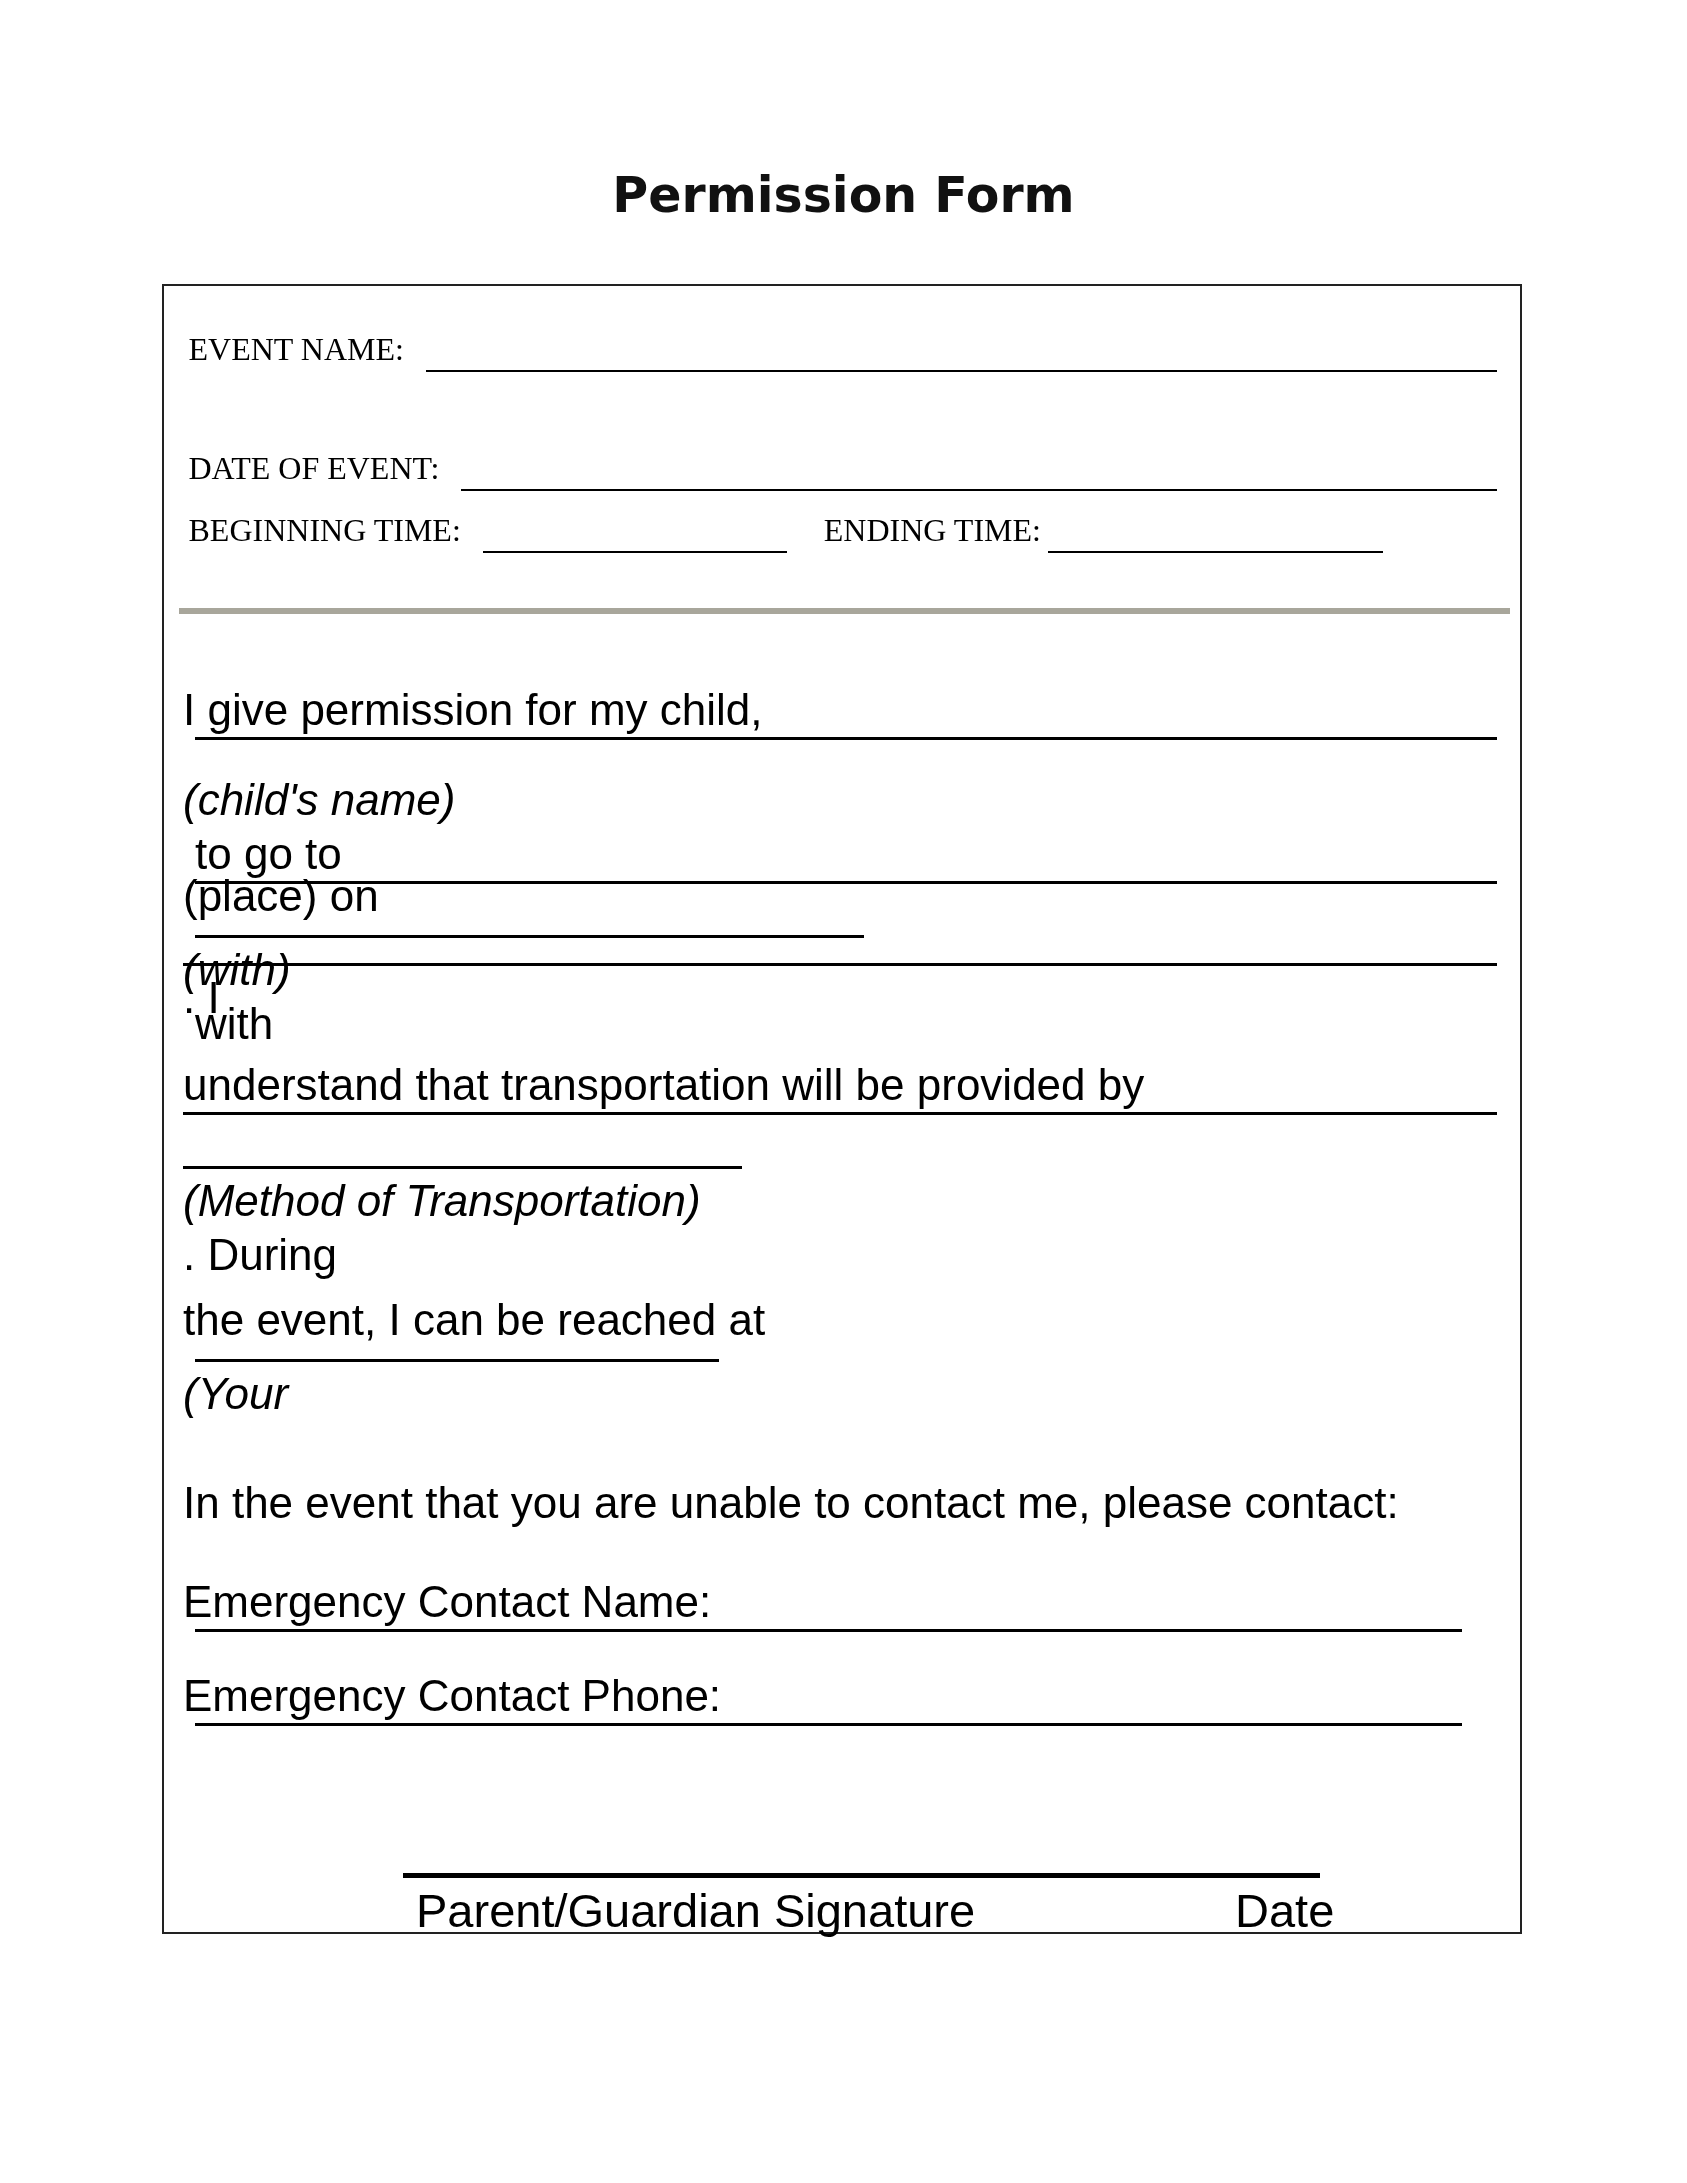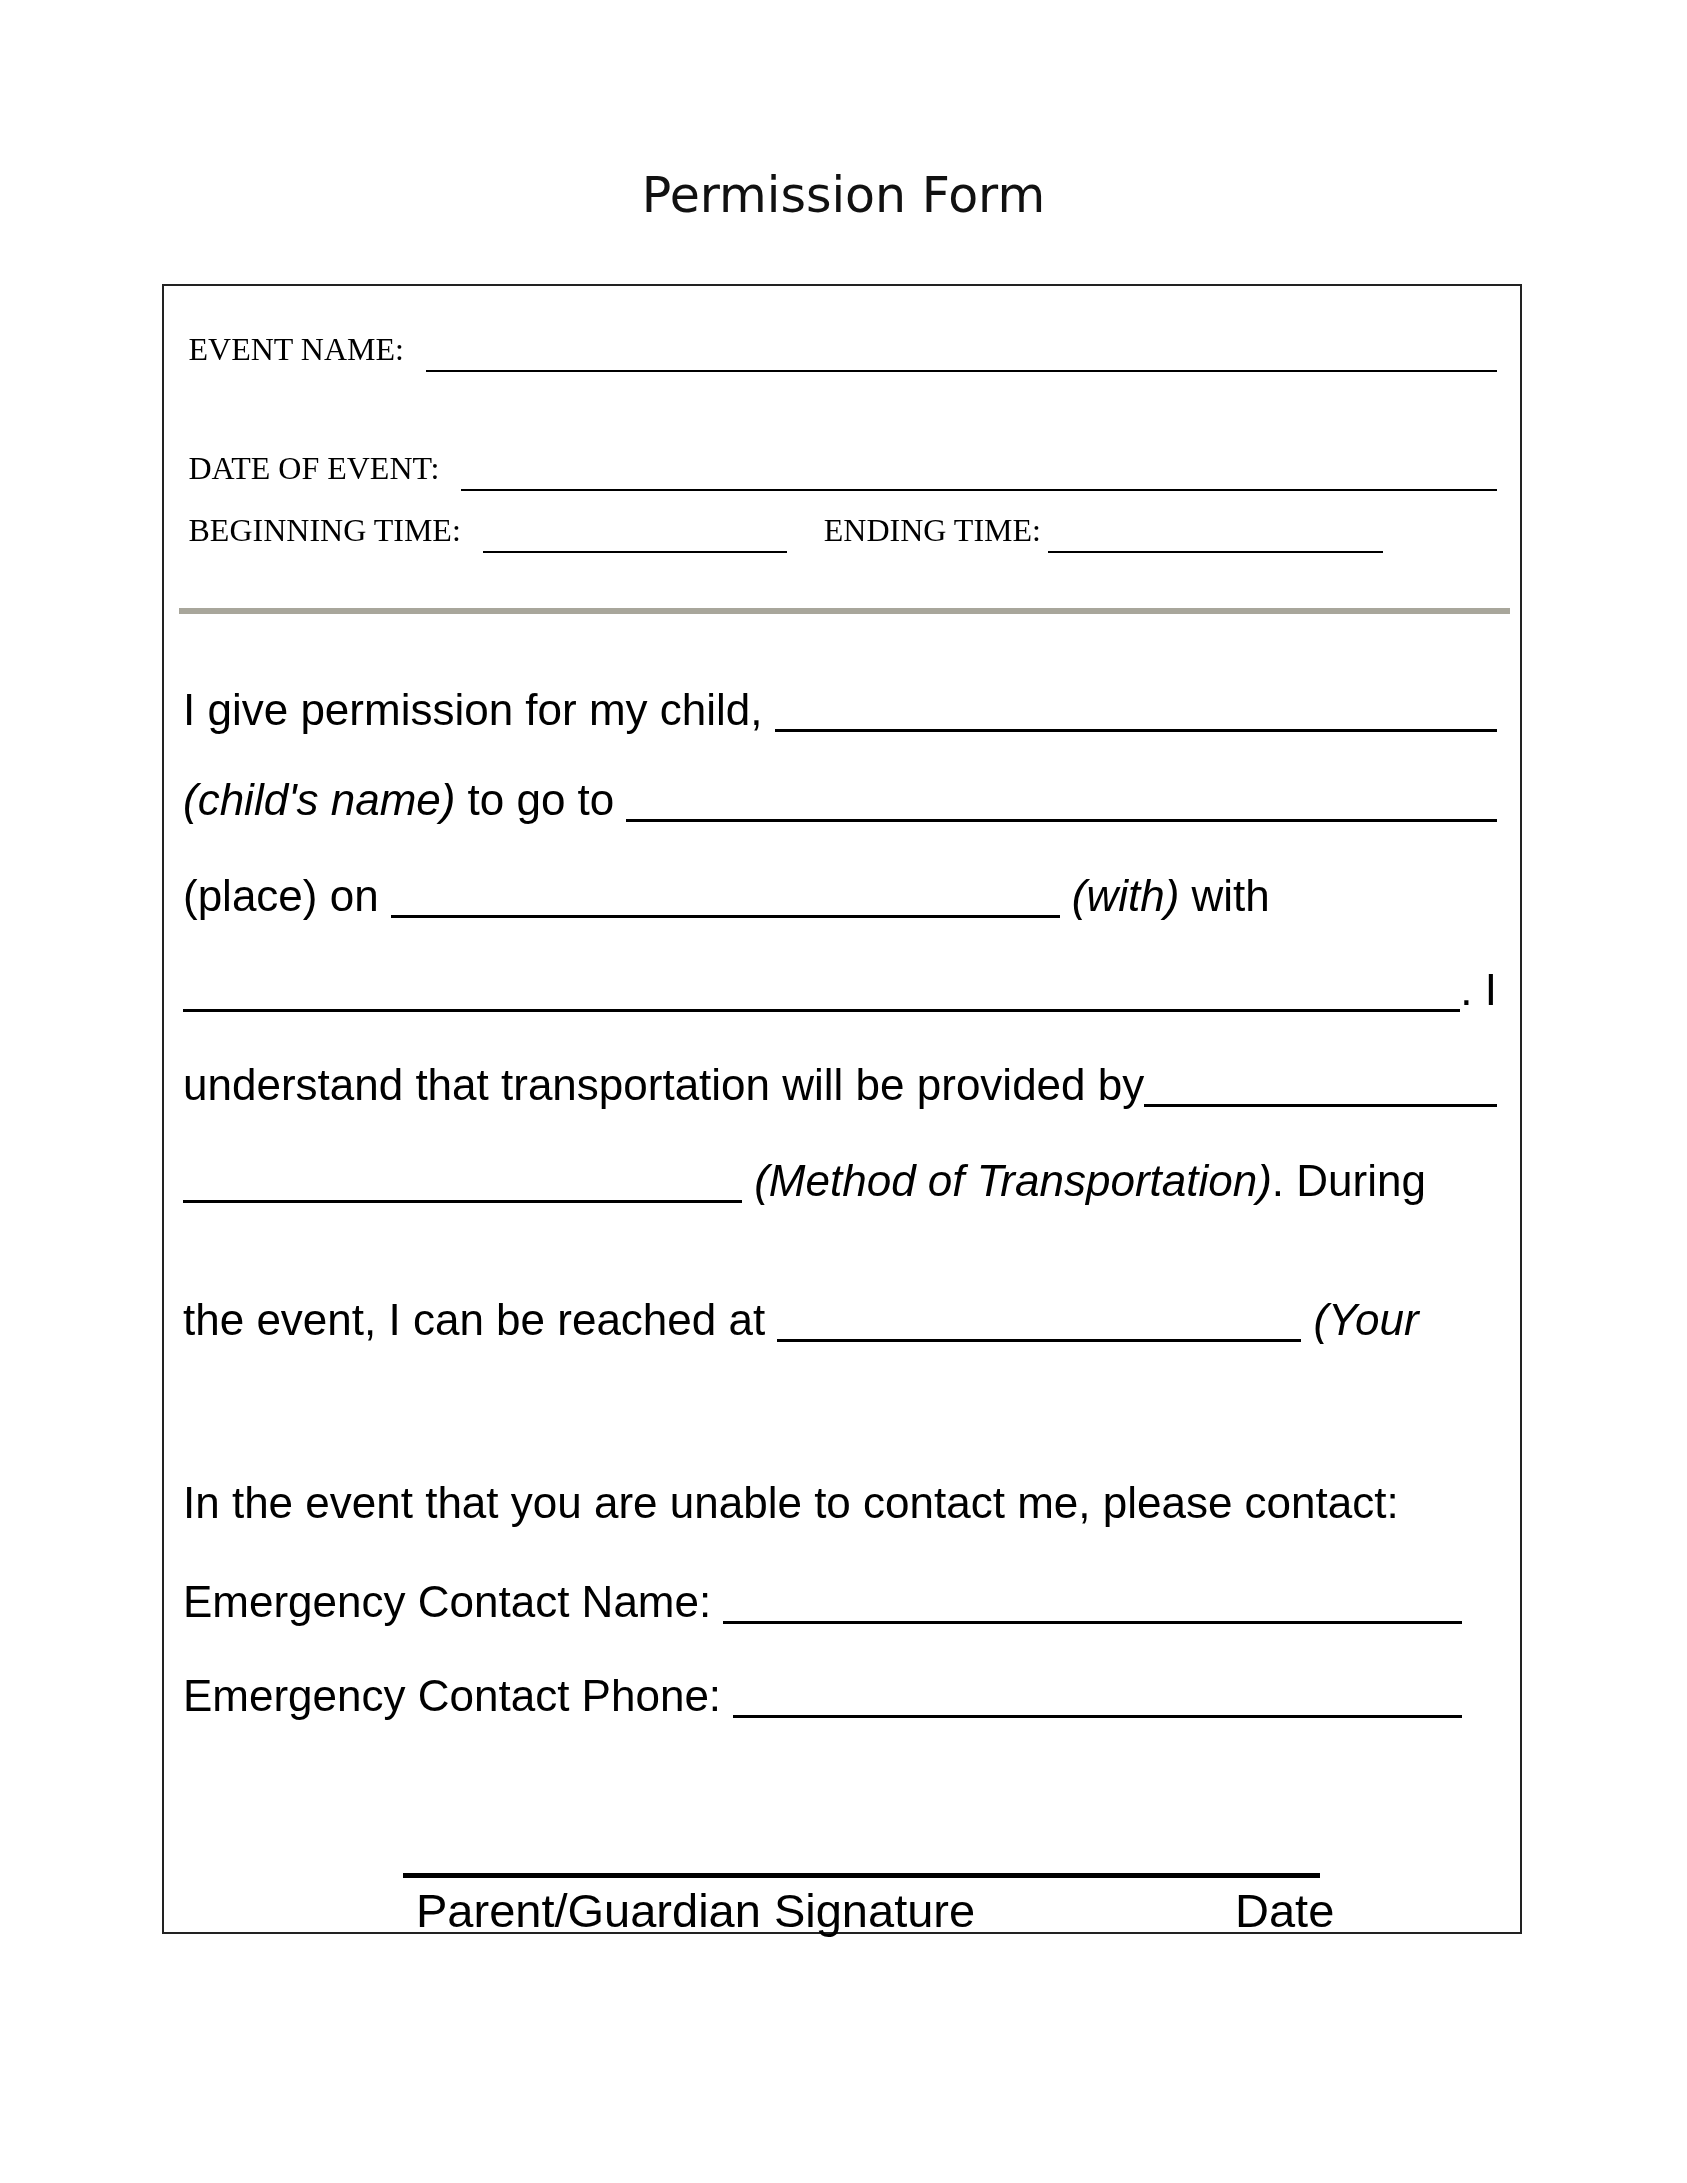--- a/index.html
+++ b/index.html
@@ -12,21 +12,21 @@
     font-family: "Liberation Sans", sans-serif;
     overflow: hidden;
   }
   .doc-title {
     position: absolute;
     top: 168px;
     left: 0;
     width: 100%;
     text-align: center;
     font-family: "DejaVu Sans", sans-serif;
-    font-weight: normal;
+    font-weight: bold;
     font-size: 49px;
     line-height: 56px;
     color: #111111;
   }
   .form-box {
     position: absolute;
     left: 162px;
     top: 284px;
     width: 1356px;
     height: 1646px;
@@ -68,24 +68,24 @@
     height: 6.1px;
     background: #a8a69b;
   }
   
   .body-line {
     position: absolute;
     left: 19px;
     right: 23px;
     height: 54px;
     display: flex;
-    align-items: flex-end;
     font-size: 44px;
     line-height: 54px;
     white-space: nowrap;
+    flex-direction: column;
   }
   .body-line .txt { flex: 0 0 auto; }
   .body-line .italic { font-style: italic; }
   .blank {
     border-bottom: 3.5px solid #000000;
     height: 12.2px;
     margin-bottom: 5.2px;
     flex: 1 1 auto;
   }
   .blank.fixed { flex: 0 0 auto; }

